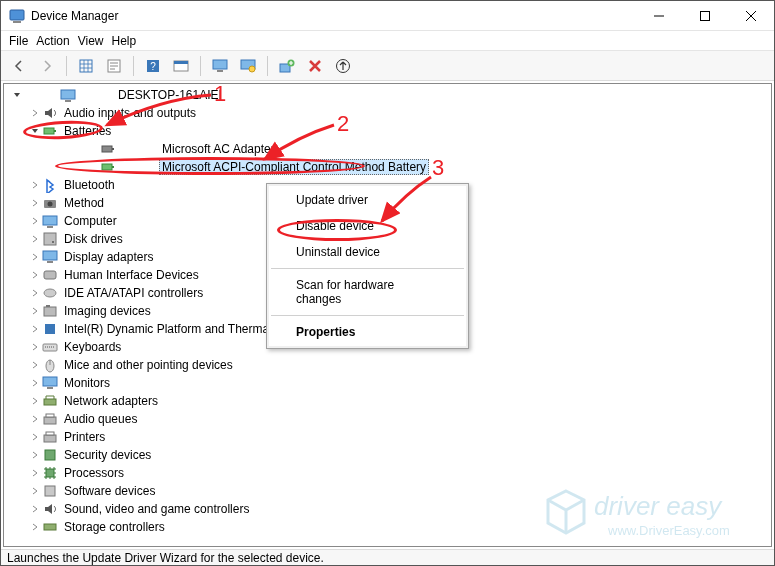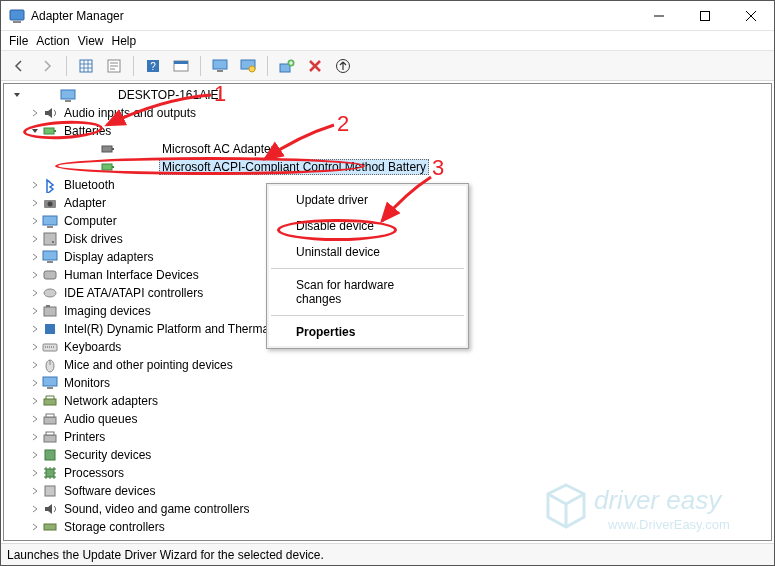--- a/index.html
+++ b/index.html
@@ -40,21 +40,21 @@
 
   
   .ctxmenu { position:absolute; border:1px solid #a0a0a0; background:#f0f0f0; box-shadow:2px 2px 4px rgba(0,0,0,.25); padding:2px; font-size:12px; }
   .ctxmenu .mi { padding:6px 26px 6px 26px; background:#fff; margin:0; }
   .ctxmenu .mi + .mi { margin-top:0; }
   .ctxmenu .sep { height:1px; background:#d0d0d0; margin:3px 1px; }
   .ctxmenu .mi.bold { font-weight:600; }
   .ctxmenu-inner { background:#fff; border:1px solid #fff; }
 
   
-  .statusbar { height:22px; border-top:1px solid #dcdcdc; display:flex; align-items:center; padding:0 6px; font-size:12px; background:#f7f7f7; }
+  .statusbar { height:16px; border-top:1px solid #dcdcdc; display:flex; align-items:center; padding:0 6px; font-size:12px; background:#f7f7f7; }
 
   
   .overlay { position:absolute; inset:0; pointer-events:none; }
   .ring { position:absolute; border:3px solid #ec2127; border-radius:50%; }
   .num { position:absolute; font-family: "Comic Sans MS", cursive, sans-serif; font-size:22px; color:#ec2127; font-weight:400; }
   .arrow { position:absolute; }
   .watermark { position:absolute; pointer-events:none; opacity:.25; }
 
   
   .tree::-webkit-scrollbar { width:17px; }
@@ -64,21 +64,21 @@
 </head>
 <body>
 
 <div class="window">
 
   <div class="titlebar">
     <svg class="icon" viewBox="0 0 16 16">
         <rect x="1" y="2" width="14" height="10" rx="1" fill="#4e91d8" stroke="#2b5fa0"></rect>
         <rect x="4" y="13" width="8" height="2" fill="#888"></rect>
       </svg>
-    <div class="title">Adapter Manager</div>
+    <div class="title">Device Manager</div>
     <div class="spacer"></div>
     <div class="winbtn">
         <svg viewBox="0 0 10 10">
           <path d="M0 5 H10"></path>
         </svg>
       </div>
     <div class="winbtn">
         <svg viewBox="0 0 10 10">
           <rect x="0.5" y="0.5" width="9" height="9"></rect>
         </svg>
@@ -237,21 +237,21 @@
           <div class="node depth1">
             <div class="chev">
               <svg width="8" height="8">
                 <path d="M2 1 L6 4 L2 7" fill="none" stroke="#888"></path>
               </svg>
             </div>
             <svg class="dicon" viewBox="0 0 16 16">
               <rect x="2" y="5" width="12" height="8" rx="1" fill="#888"></rect>
               <circle cx="8" cy="9" r="2.5" fill="#444"></circle>
             </svg>
-            <span class="lbl">Adapter</span>
+            <span class="lbl">Method</span>
           </div>
           <div class="node depth1">
             <div class="chev">
               <svg width="8" height="8">
                 <path d="M2 1 L6 4 L2 7" fill="none" stroke="#888"></path>
               </svg>
             </div>
             <svg class="dicon" viewBox="0 0 16 16">
               <rect x="1" y="3" width="14" height="9" fill="#7fb8e8" stroke="#3a77b8"></rect>
               <rect x="5" y="13" width="6" height="2" fill="#888"></rect>

